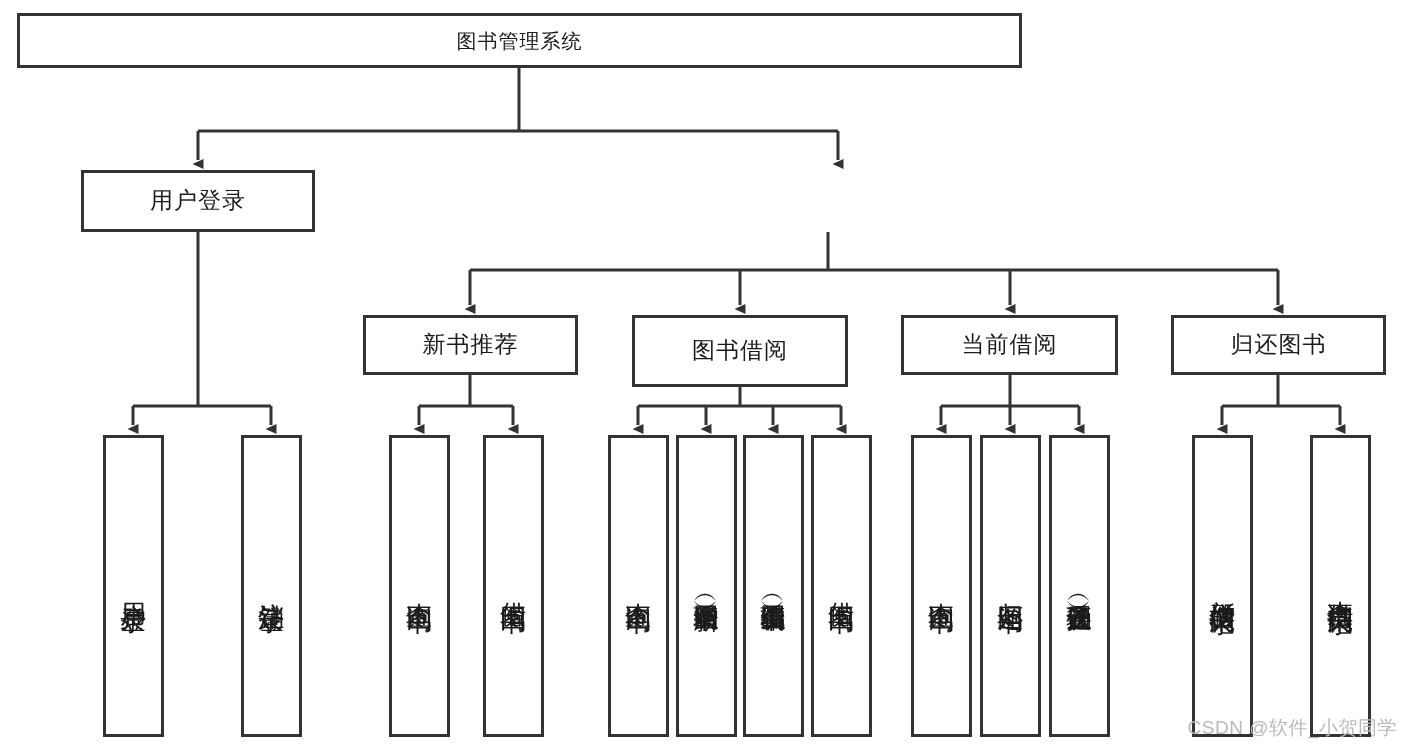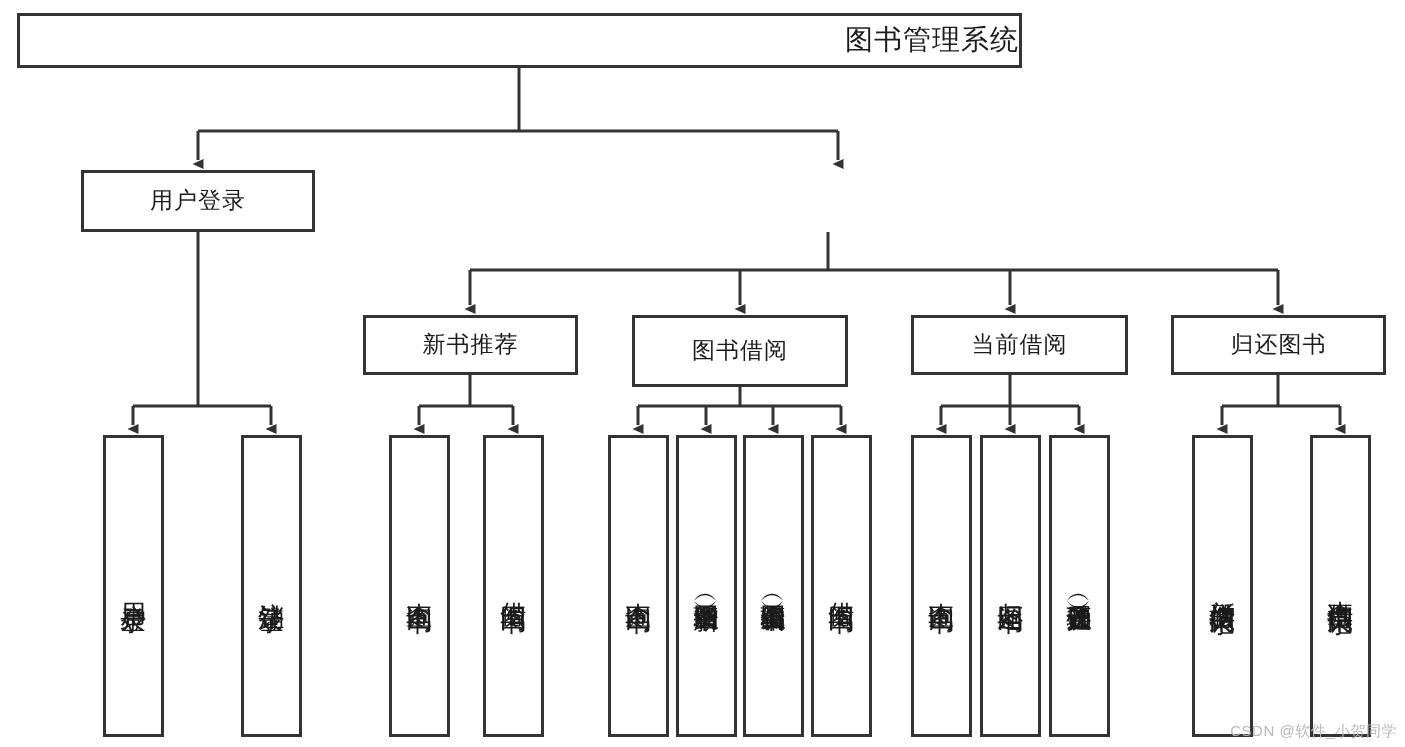--- a/index.html
+++ b/index.html
@@ -36,22 +36,21 @@
     justify-content: center;
     color: #1b1b1b;
     z-index: 2;
   }
   .node.h {
     font-size: 23px;
     letter-spacing: 1px;
     line-height: 1.1;
   }
   .node.root {
-    font-size: 28px;
-    justify-content: flex-end;
+    font-size: 20px;
   }
   .node.v {
     writing-mode: vertical-rl;
     text-orientation: upright;
     font-size: 26px;
     line-height: 1.18;
     letter-spacing: 2px;
     padding: 4px 0;
     align-items: center;
     justify-content: center;
@@ -62,21 +61,21 @@
     letter-spacing: 0px;
     line-height: 1.12;
   }
   .node.v span {
     display: block;
   }
   .watermark {
     position: absolute;
     right: 8px;
     bottom: 6px;
-    font-size: 15px;
+    font-size: 19px;
     color: #b9b9b9;
     letter-spacing: 0.5px;
     z-index: 5;
     white-space: nowrap;
     font-family: "Liberation Sans", "DejaVu Sans", sans-serif;
   }
 </style>
 </head>
 <body>
 
@@ -139,21 +138,21 @@
   <div class="node h" style="left:81px; top:170px; width:234px; height:62px;">
     <span>用户登录</span>
   </div>
 
   <div class="node h" style="left:363px; top:315px; width:215px; height:60px;">
     <span>新书推荐</span>
   </div>
   <div class="node h" style="left:632px; top:315px; width:216px; height:72px;">
     <span>图书借阅</span>
   </div>
-  <div class="node h" style="left:901px; top:315px; width:217px; height:60px;margin-left:10px;">
+  <div class="node h" style="left:901px; top:315px; width:217px; height:60px;">
     <span>当前借阅</span>
   </div>
   <div class="node h" style="left:1171px; top:315px; width:215px; height:60px;">
     <span>归还图书</span>
   </div>
 
   <div class="node v" style="left:103px; top:435px; width:61px; height:302px;">
     <span>用户登录</span>
   </div>
   <div class="node v" style="left:241px; top:435px; width:61px; height:302px;">

